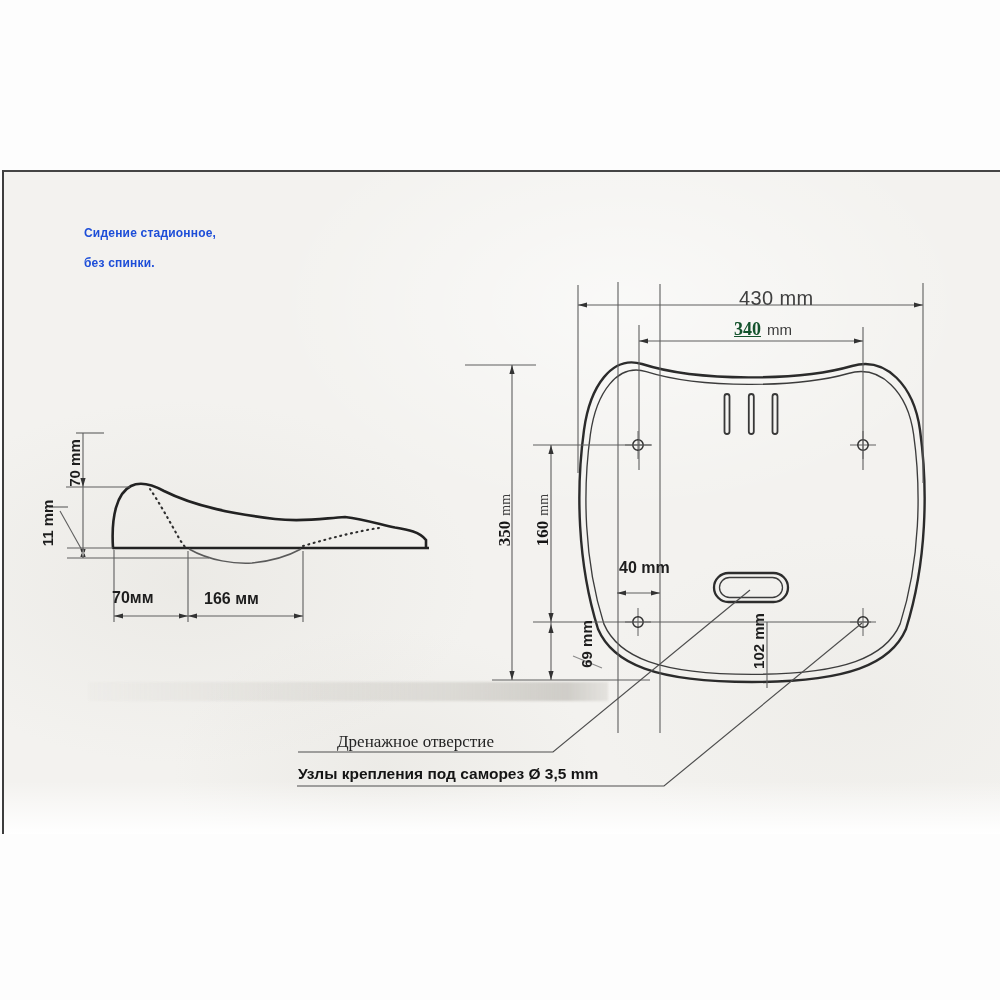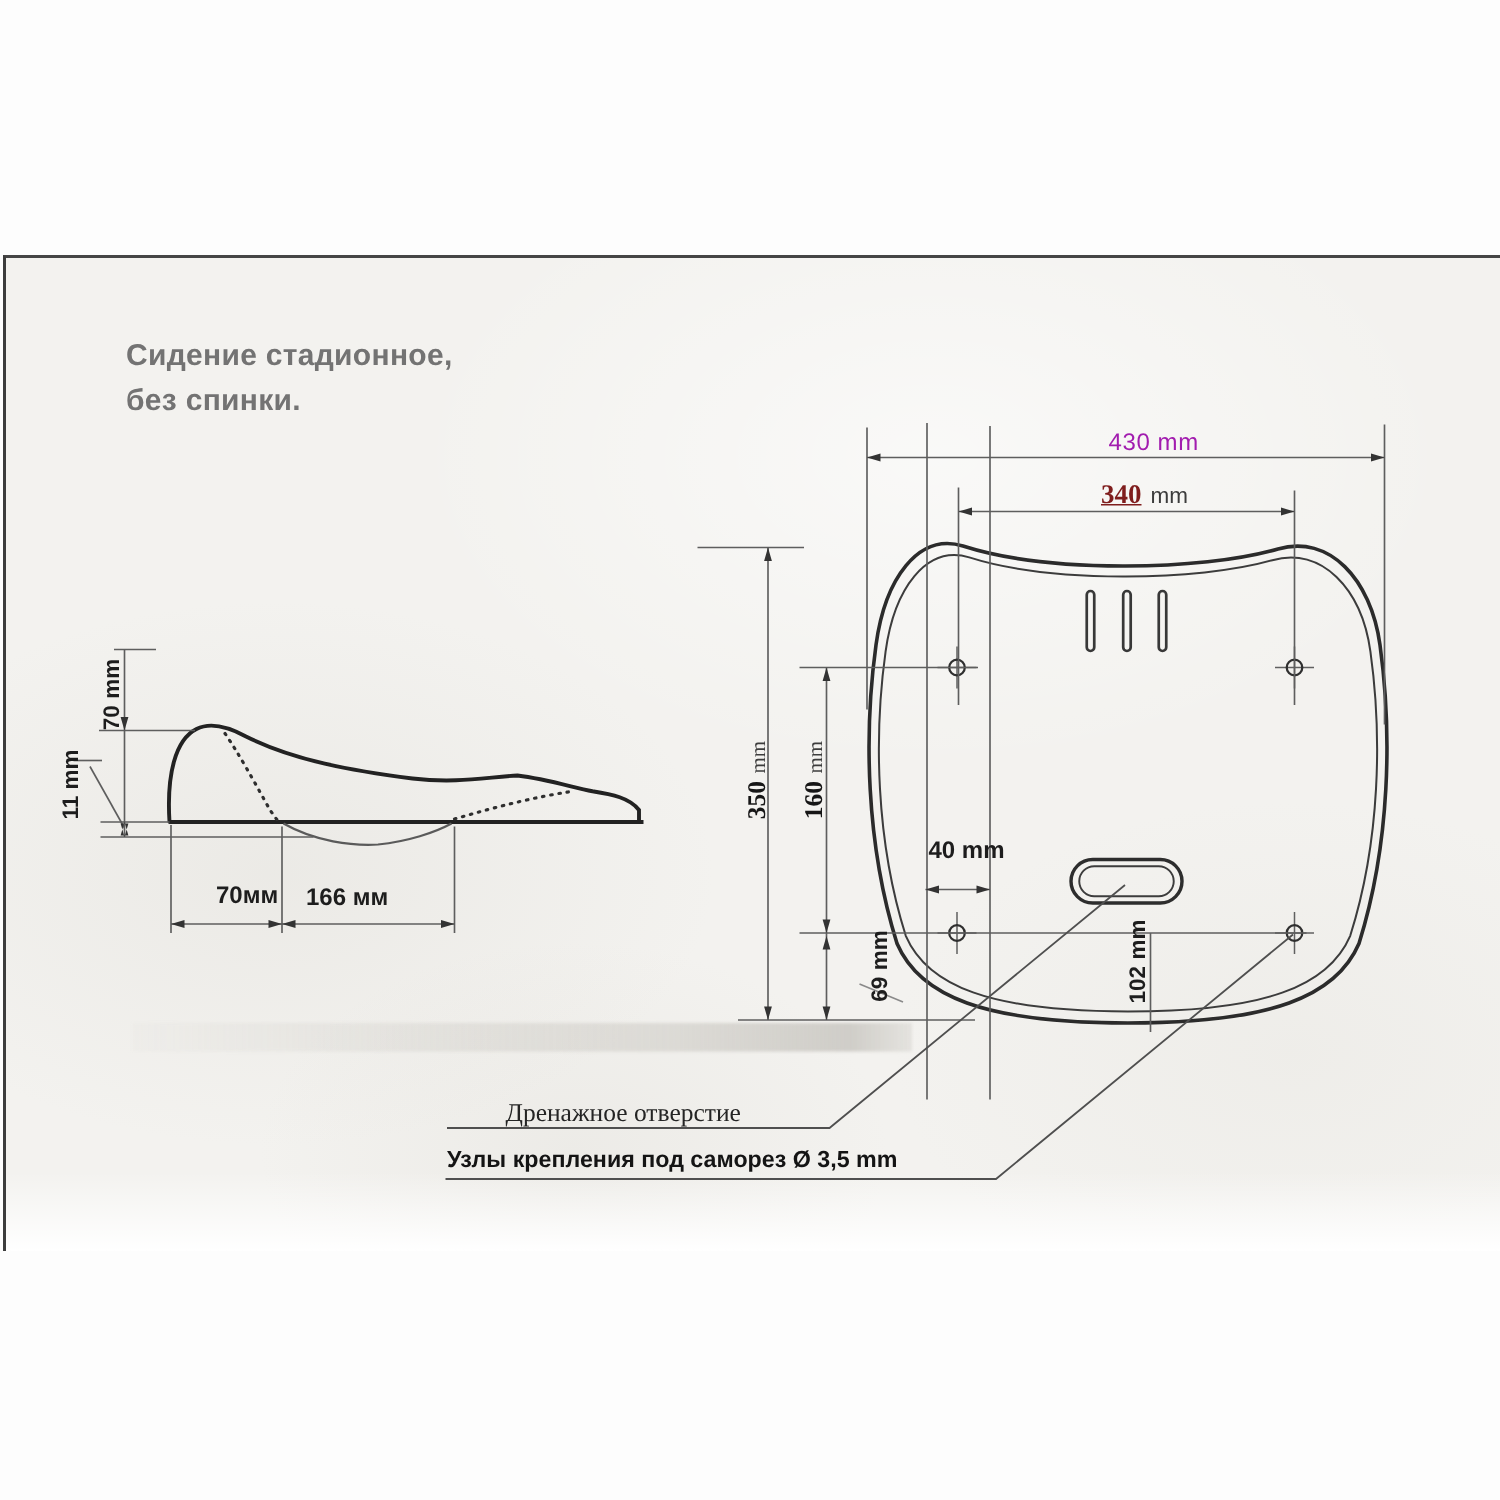--- a/index.html
+++ b/index.html
@@ -14,25 +14,25 @@
            radial-gradient(500px 300px at 62% 20%, rgba(255,255,255,0.55), transparent 70%),
            radial-gradient(380px 240px at 86% 80%, rgba(214,211,203,0.16), transparent 70%),
            radial-gradient(300px 200px at 38% 90%, rgba(210,207,199,0.2), transparent 70%),
            #f3f2ef;}
   .shadow-band{position:absolute;left:88px;top:682px;width:520px;height:19px;
          background:linear-gradient(to right, rgba(190,188,181,0.04), rgba(186,183,176,0.38) 70%, rgba(178,175,168,0.55) 92%, rgba(186,183,176,0.25));
          filter:blur(1.2px);}
   svg.linework{position:absolute;left:0;top:0;}
   .txt{position:absolute;white-space:nowrap;color:#1c1c1c;}
   .rot{transform:rotate(-90deg);transform-origin:center;text-align:center;}
-  .title{font-weight:700;font-size:20px;letter-spacing:.2px;color:#737373;}
+  .title{font-weight:700;font-size:12px;letter-spacing:.2px;color:#1d4ed8;}
   .dim-sans{font-weight:700;font-size:16px;color:#1d1d1d;text-align:right;}
   .dim-sans-sm{font-weight:700;font-size:15px;color:#1d1d1d;}
-  .dim-light{font-weight:400;font-size:16px;color:#a21caf;letter-spacing:.4px;}
-  .serif-val{font-family:"Liberation Serif", serif;font-weight:700;font-size:18px;color:#7f1d1d;text-decoration:underline;}
+  .dim-light{font-weight:400;font-size:20px;color:#404040;letter-spacing:.4px;}
+  .serif-val{font-family:"Liberation Serif", serif;font-weight:700;font-size:18px;color:#14532d;text-decoration:underline;}
   .serif-val-sm{font-family:"Liberation Serif", serif;font-weight:700;font-size:17px;color:#161616;}
   .unit-sans{font-weight:400;font-size:15px;color:#3c3c3c;margin-left:6px;}
   .unit-serif{font-family:"Liberation Serif", serif;font-weight:400;font-size:14px;color:#3c3c3c;margin-left:5px;}
   .callout-serif{font-family:"Liberation Serif", serif;font-weight:400;font-size:17px;color:#242424;margin-left:34px;}
   .callout-sans{font-weight:700;font-size:15.5px;color:#141414;}
 </style>
 </head>
 <body>
 
 <div class="stage">
@@ -167,21 +167,21 @@
   <div class="txt dim-sans" style="left:619px;top:559px;">40 mm</div>
 
   <div class="txt rot dim-sans-sm" style="left:560px;top:635px;width:54px;height:18px;">69 mm</div>
 
   <div class="txt rot dim-sans-sm" style="left:728px;top:632px;width:62px;height:18px;">102 mm</div>
 
   <div class="txt rot dim-sans-sm" style="left:48px;top:455px;width:52px;height:16px;">70 mm</div>
 
   <div class="txt rot dim-sans-sm" style="left:21px;top:515px;width:52px;height:16px;">11 mm</div>
 
-  <div class="txt dim-sans" style="left:144px;top:589px;">70мм</div>
+  <div class="txt dim-sans" style="left:112px;top:589px;">70мм</div>
 
   <div class="txt dim-sans" style="left:204px;top:590px;">166 мм</div>
 
   <div class="txt callout-serif" style="left:303px;top:732px;">Дренажное отверстие</div>
 
   <div class="txt callout-sans" style="left:298px;top:765px;">Узлы крепления под саморез Ø 3,5 mm</div>
 
 </div>
 
 </body></html>

